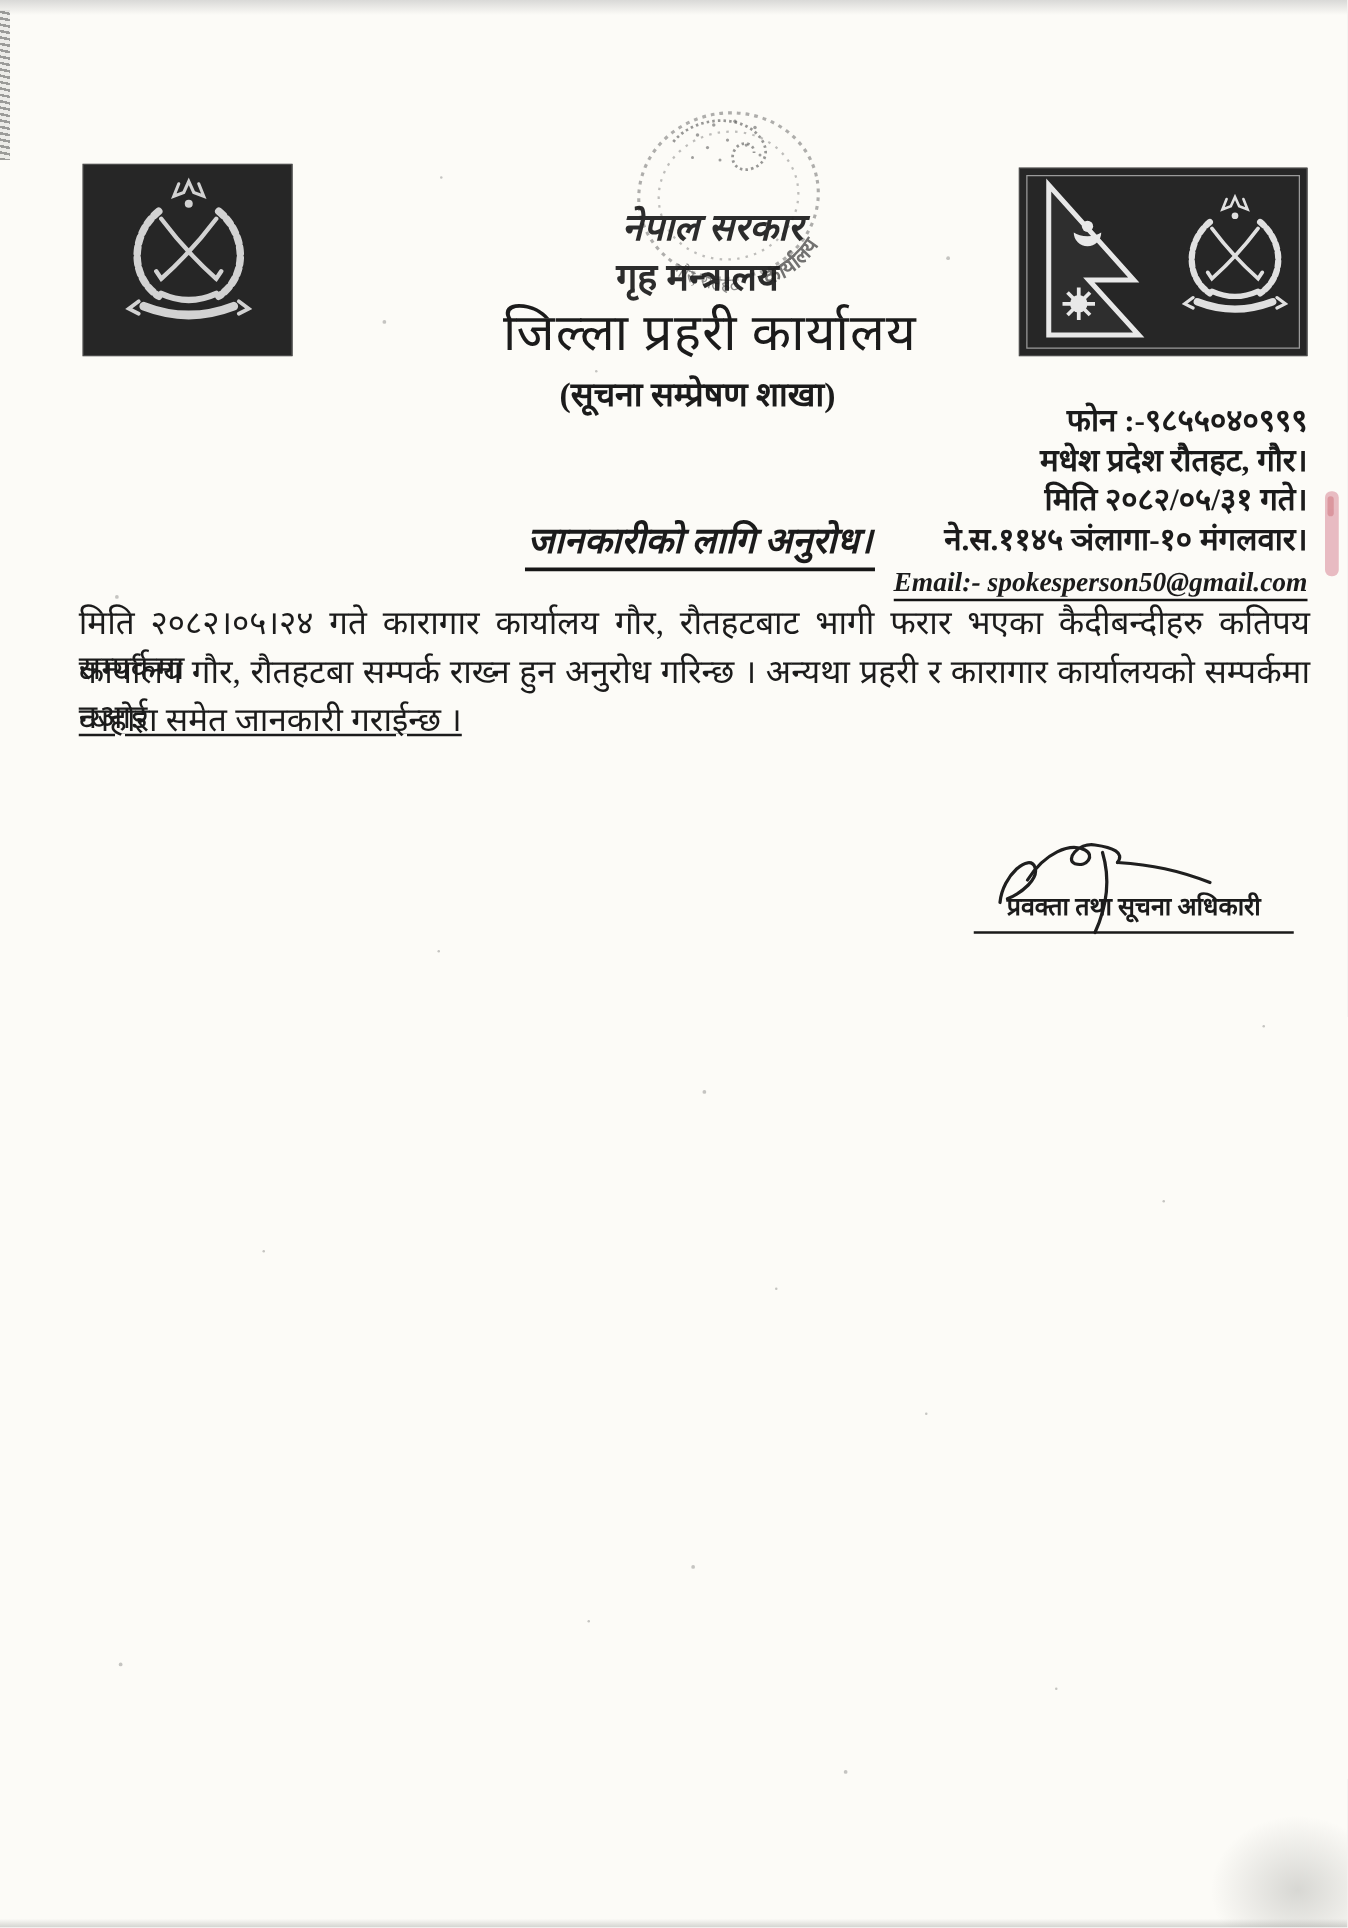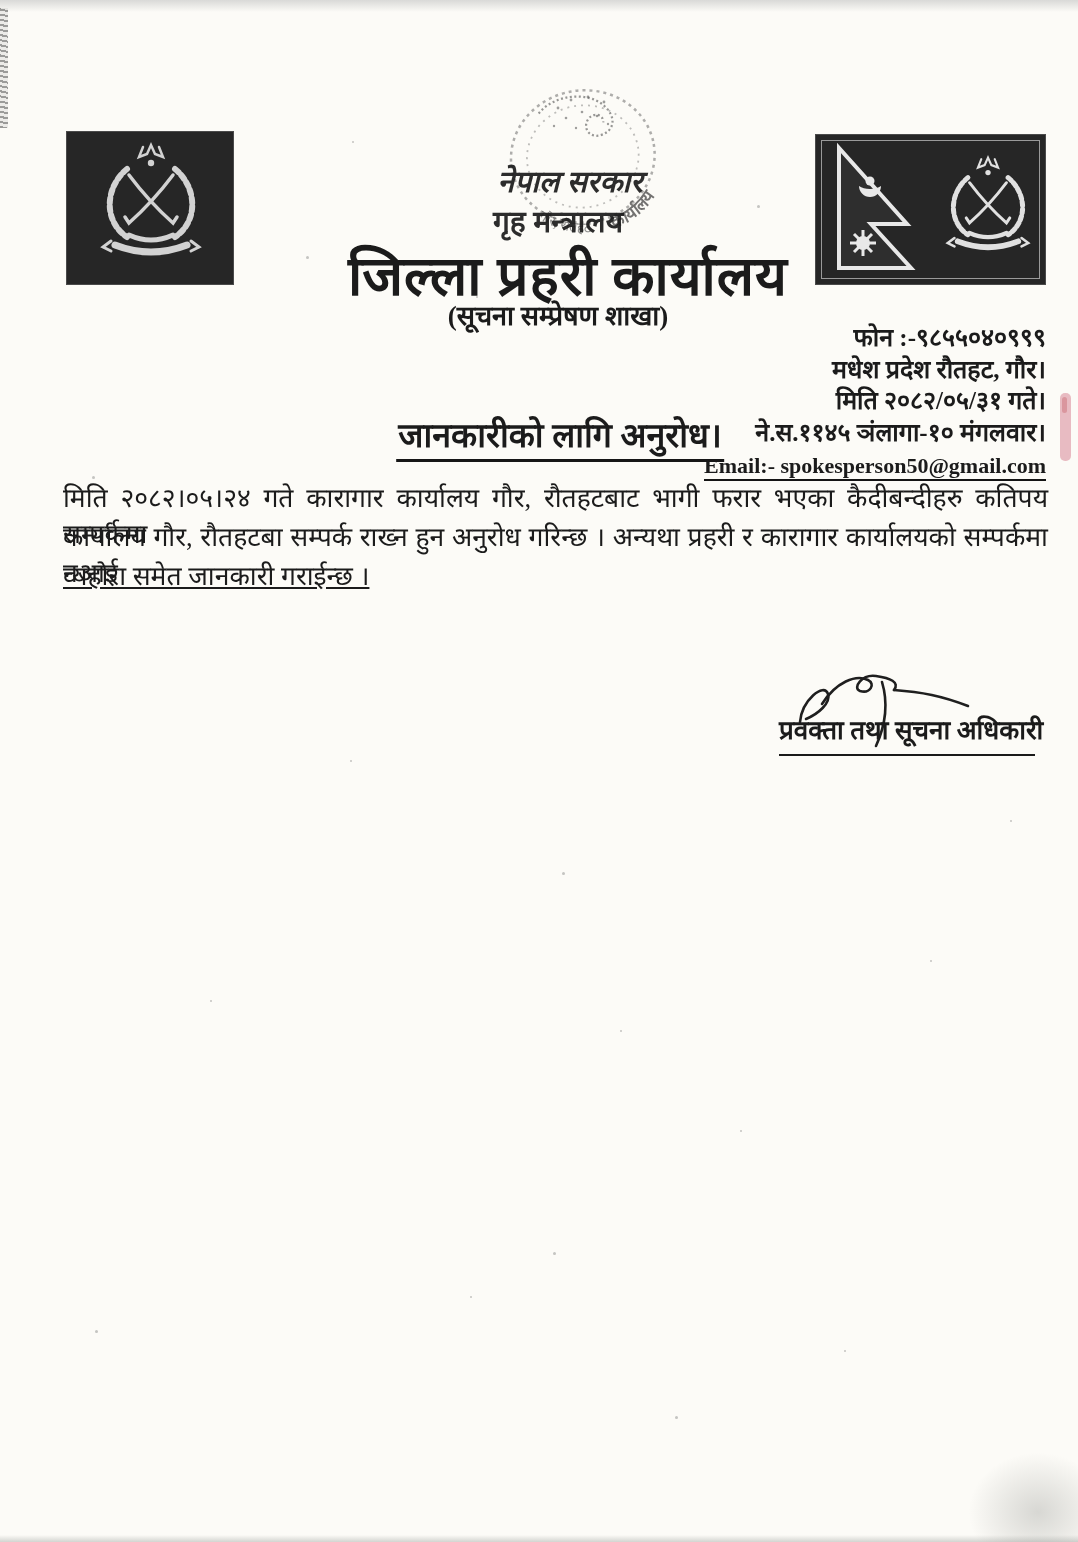--- a/index.html
+++ b/index.html
@@ -28,44 +28,44 @@
 
   
   .emblem-box { background:#262626; box-shadow:0 0 0 1px #4a4a4a inset; }
   .left-emblem { left:66px; top:131px; width:168px; height:154px; }
   .right-emblem { left:815px; top:134px; width:231px; height:151px; }
   .right-emblem .inner-frame { position:absolute; inset:6px; border:1px solid #9a9a9a; }
 
   
   .govt-line   { left:570px; top:160px; font-size:30px; font-weight:bold; opacity:.92;font-style:italic; }
   .ministry-line { left:558px; top:200px; font-size:30px; font-weight:bold; opacity:.92; }
-  .office-title { left:568px; top:236px; font-size:55px; font-weight:bold; letter-spacing:1px; }
+  .office-title { left:568px; top:236px; font-size:41px; font-weight:normal; letter-spacing:1px; }
   .branch-line { left:558px; top:296px; font-size:27px; font-weight:bold; }
 
   .stamp { left:496px; top:78px; width:190px; height:165px; opacity:.85; }
 
   
   .contact { right:32px; top:295px; text-align:right; font-size:25px; font-weight:bold;
     line-height:31.5px;margin-top:27px; }
   .contact .email-line { font-size:22px; margin-top:2px; }
-  .contact .email-underline { border-bottom:2px solid #141414; padding-bottom:1px; }
-
-  
-  .subject { left:560px; top:411px; font-size:34px; font-weight:bold; }
+  .contact .email-underline { border-bottom:2px solid #141414; padding-bottom:1px;font-style:italic; }
+
+  
+  .subject { left:560px; top:411px; font-size:29px; font-weight:bold;font-style:italic; }
   .subject span { border-bottom:3px solid #161616; padding:0 2px 5px 2px; }
 
   
   .body-text { left:63px; top:479px; width:985px; font-size:26.5px; }
   .body-text .line { height:39.2px; text-align:justify; text-align-last:justify; }
   .body-text .line.last { text-align:left; text-align-last:left;text-decoration:underline; }
 
   
   .signature-svg { left:772px; top:662px; }
   .signature-title { left:779px; top:711px; width:256px; text-align:center;
-    font-size:26px; font-weight:bold; border-bottom:2.5px solid #1a1a1a; padding-bottom:7px;
+    font-size:20px; font-weight:bold; border-bottom:2.5px solid #1a1a1a; padding-bottom:7px;
     white-space:nowrap; }
 </style>
 </head>
 <body>
 
 <div class="page">
 
   <svg width="0" height="0" style="position:absolute">
     <defs>
       <g id="crest" stroke="currentColor" fill="none" stroke-linecap="round">

